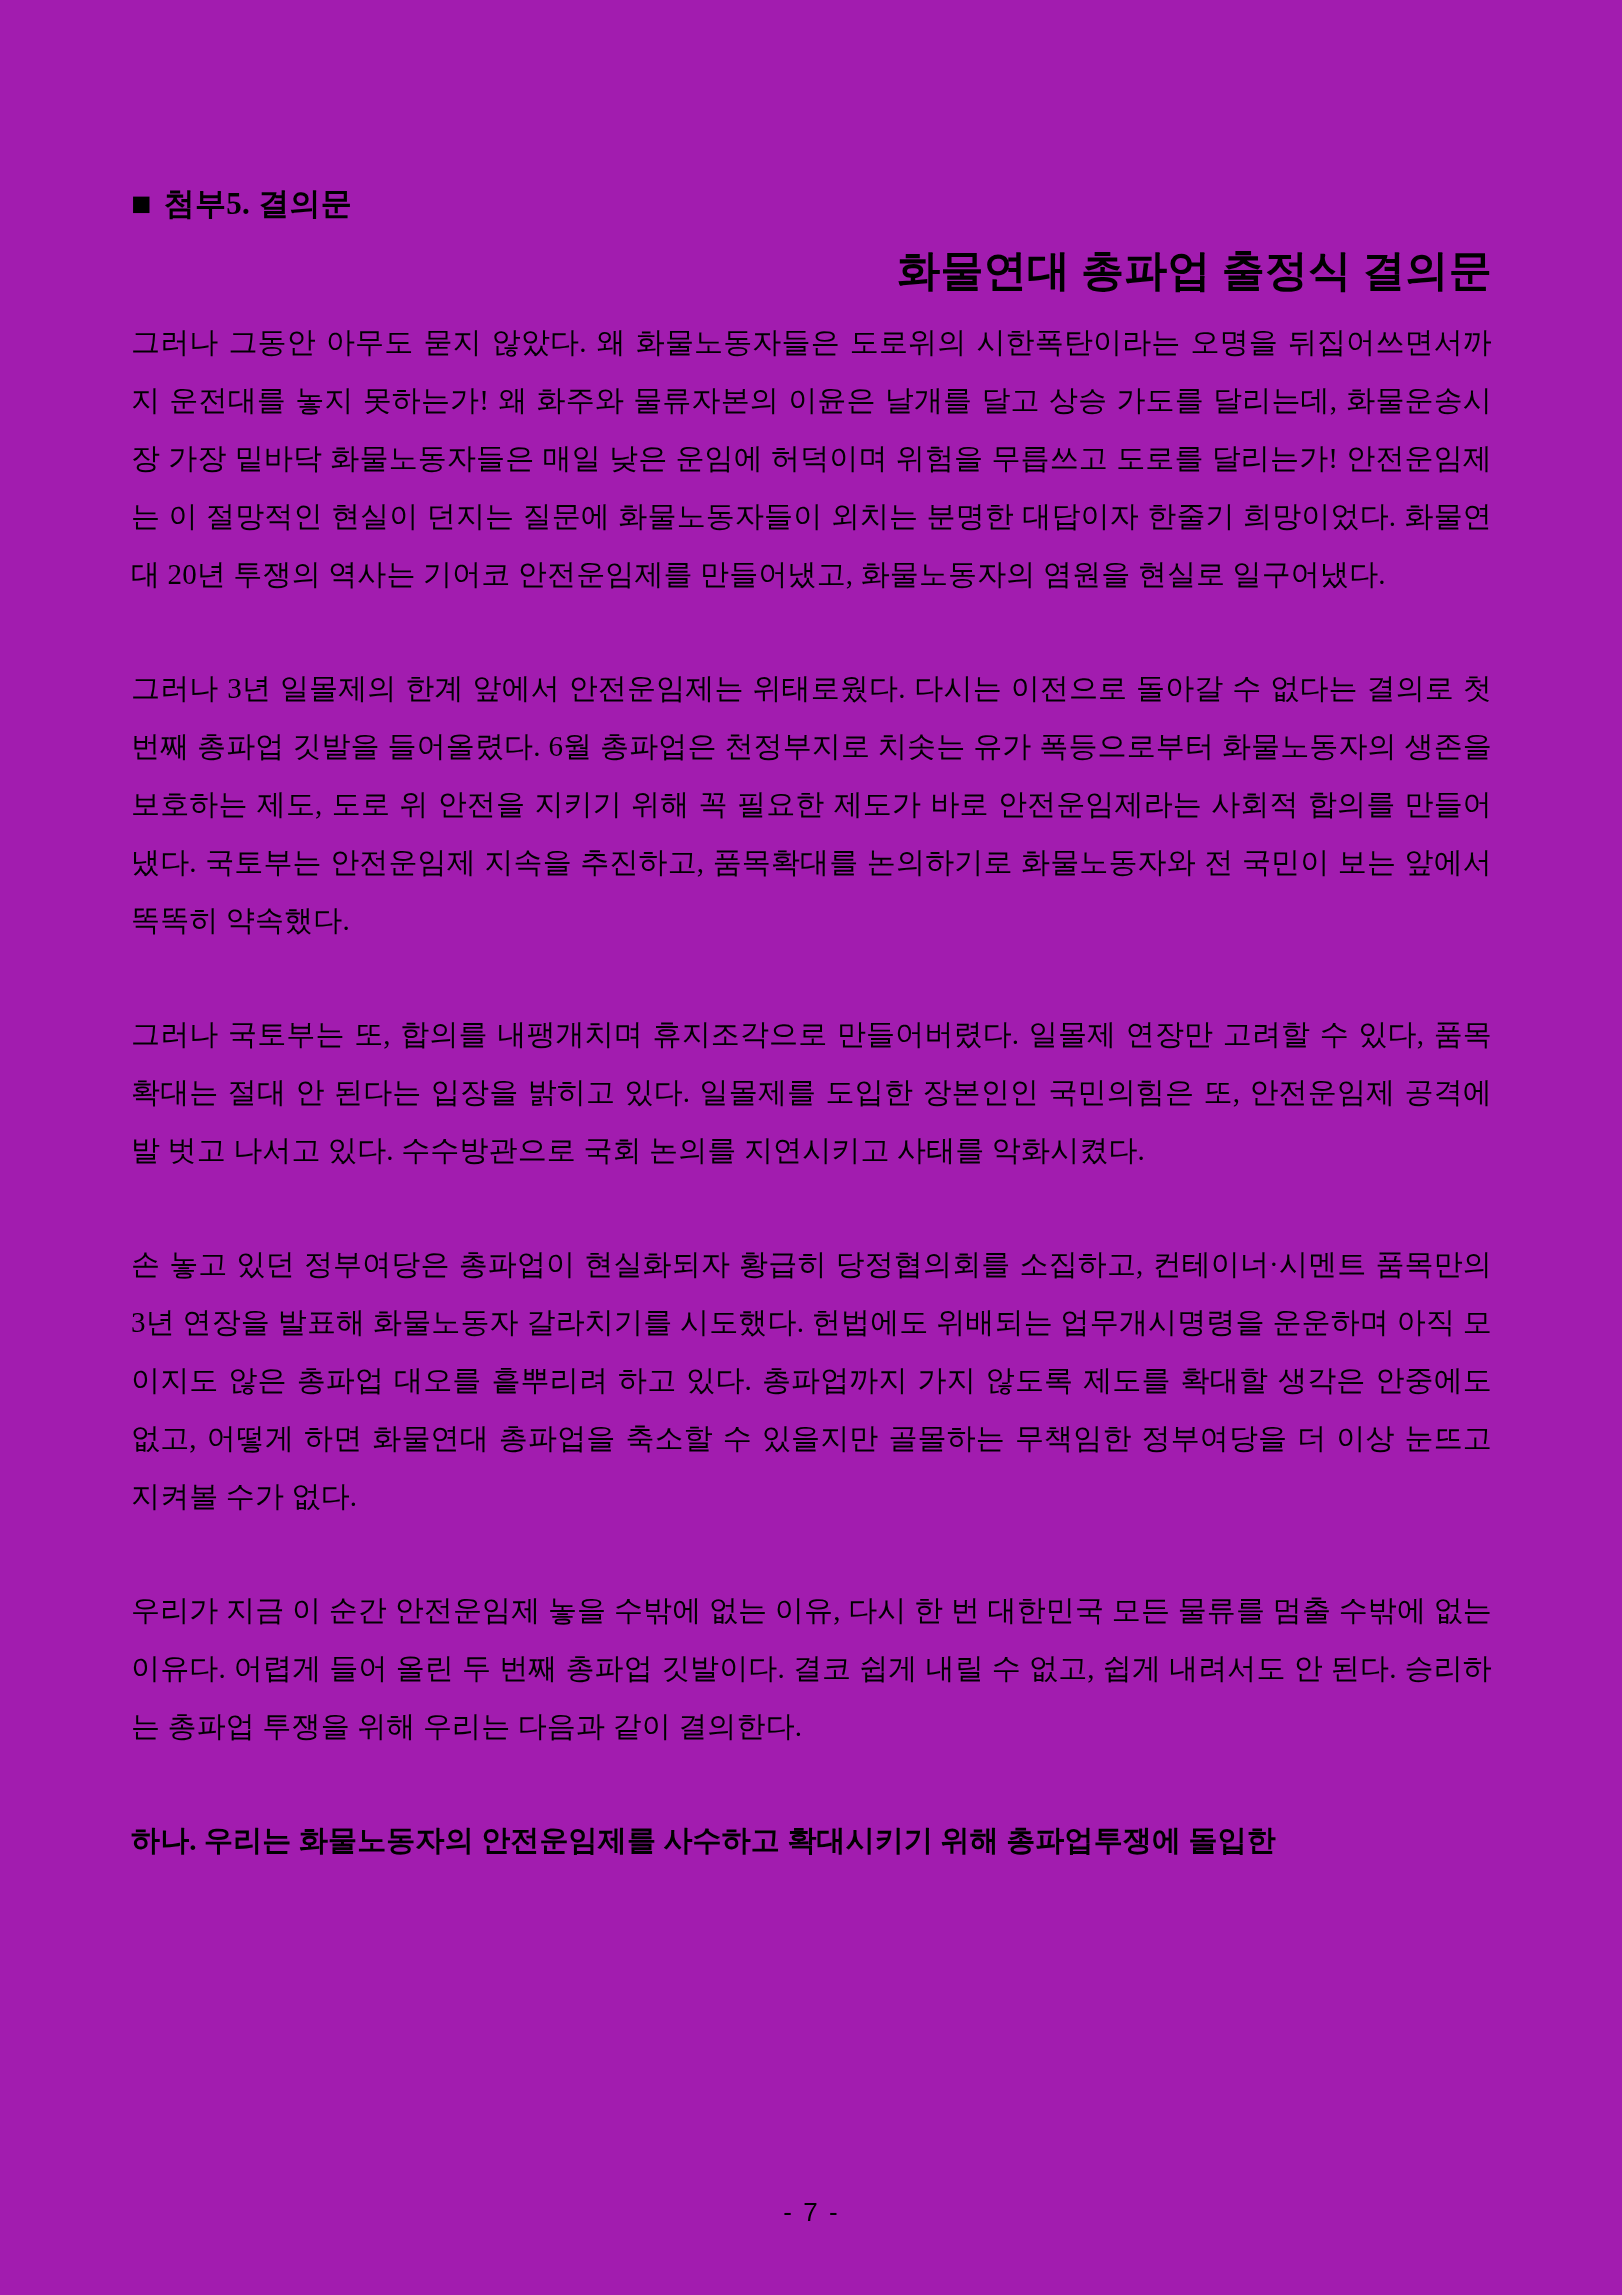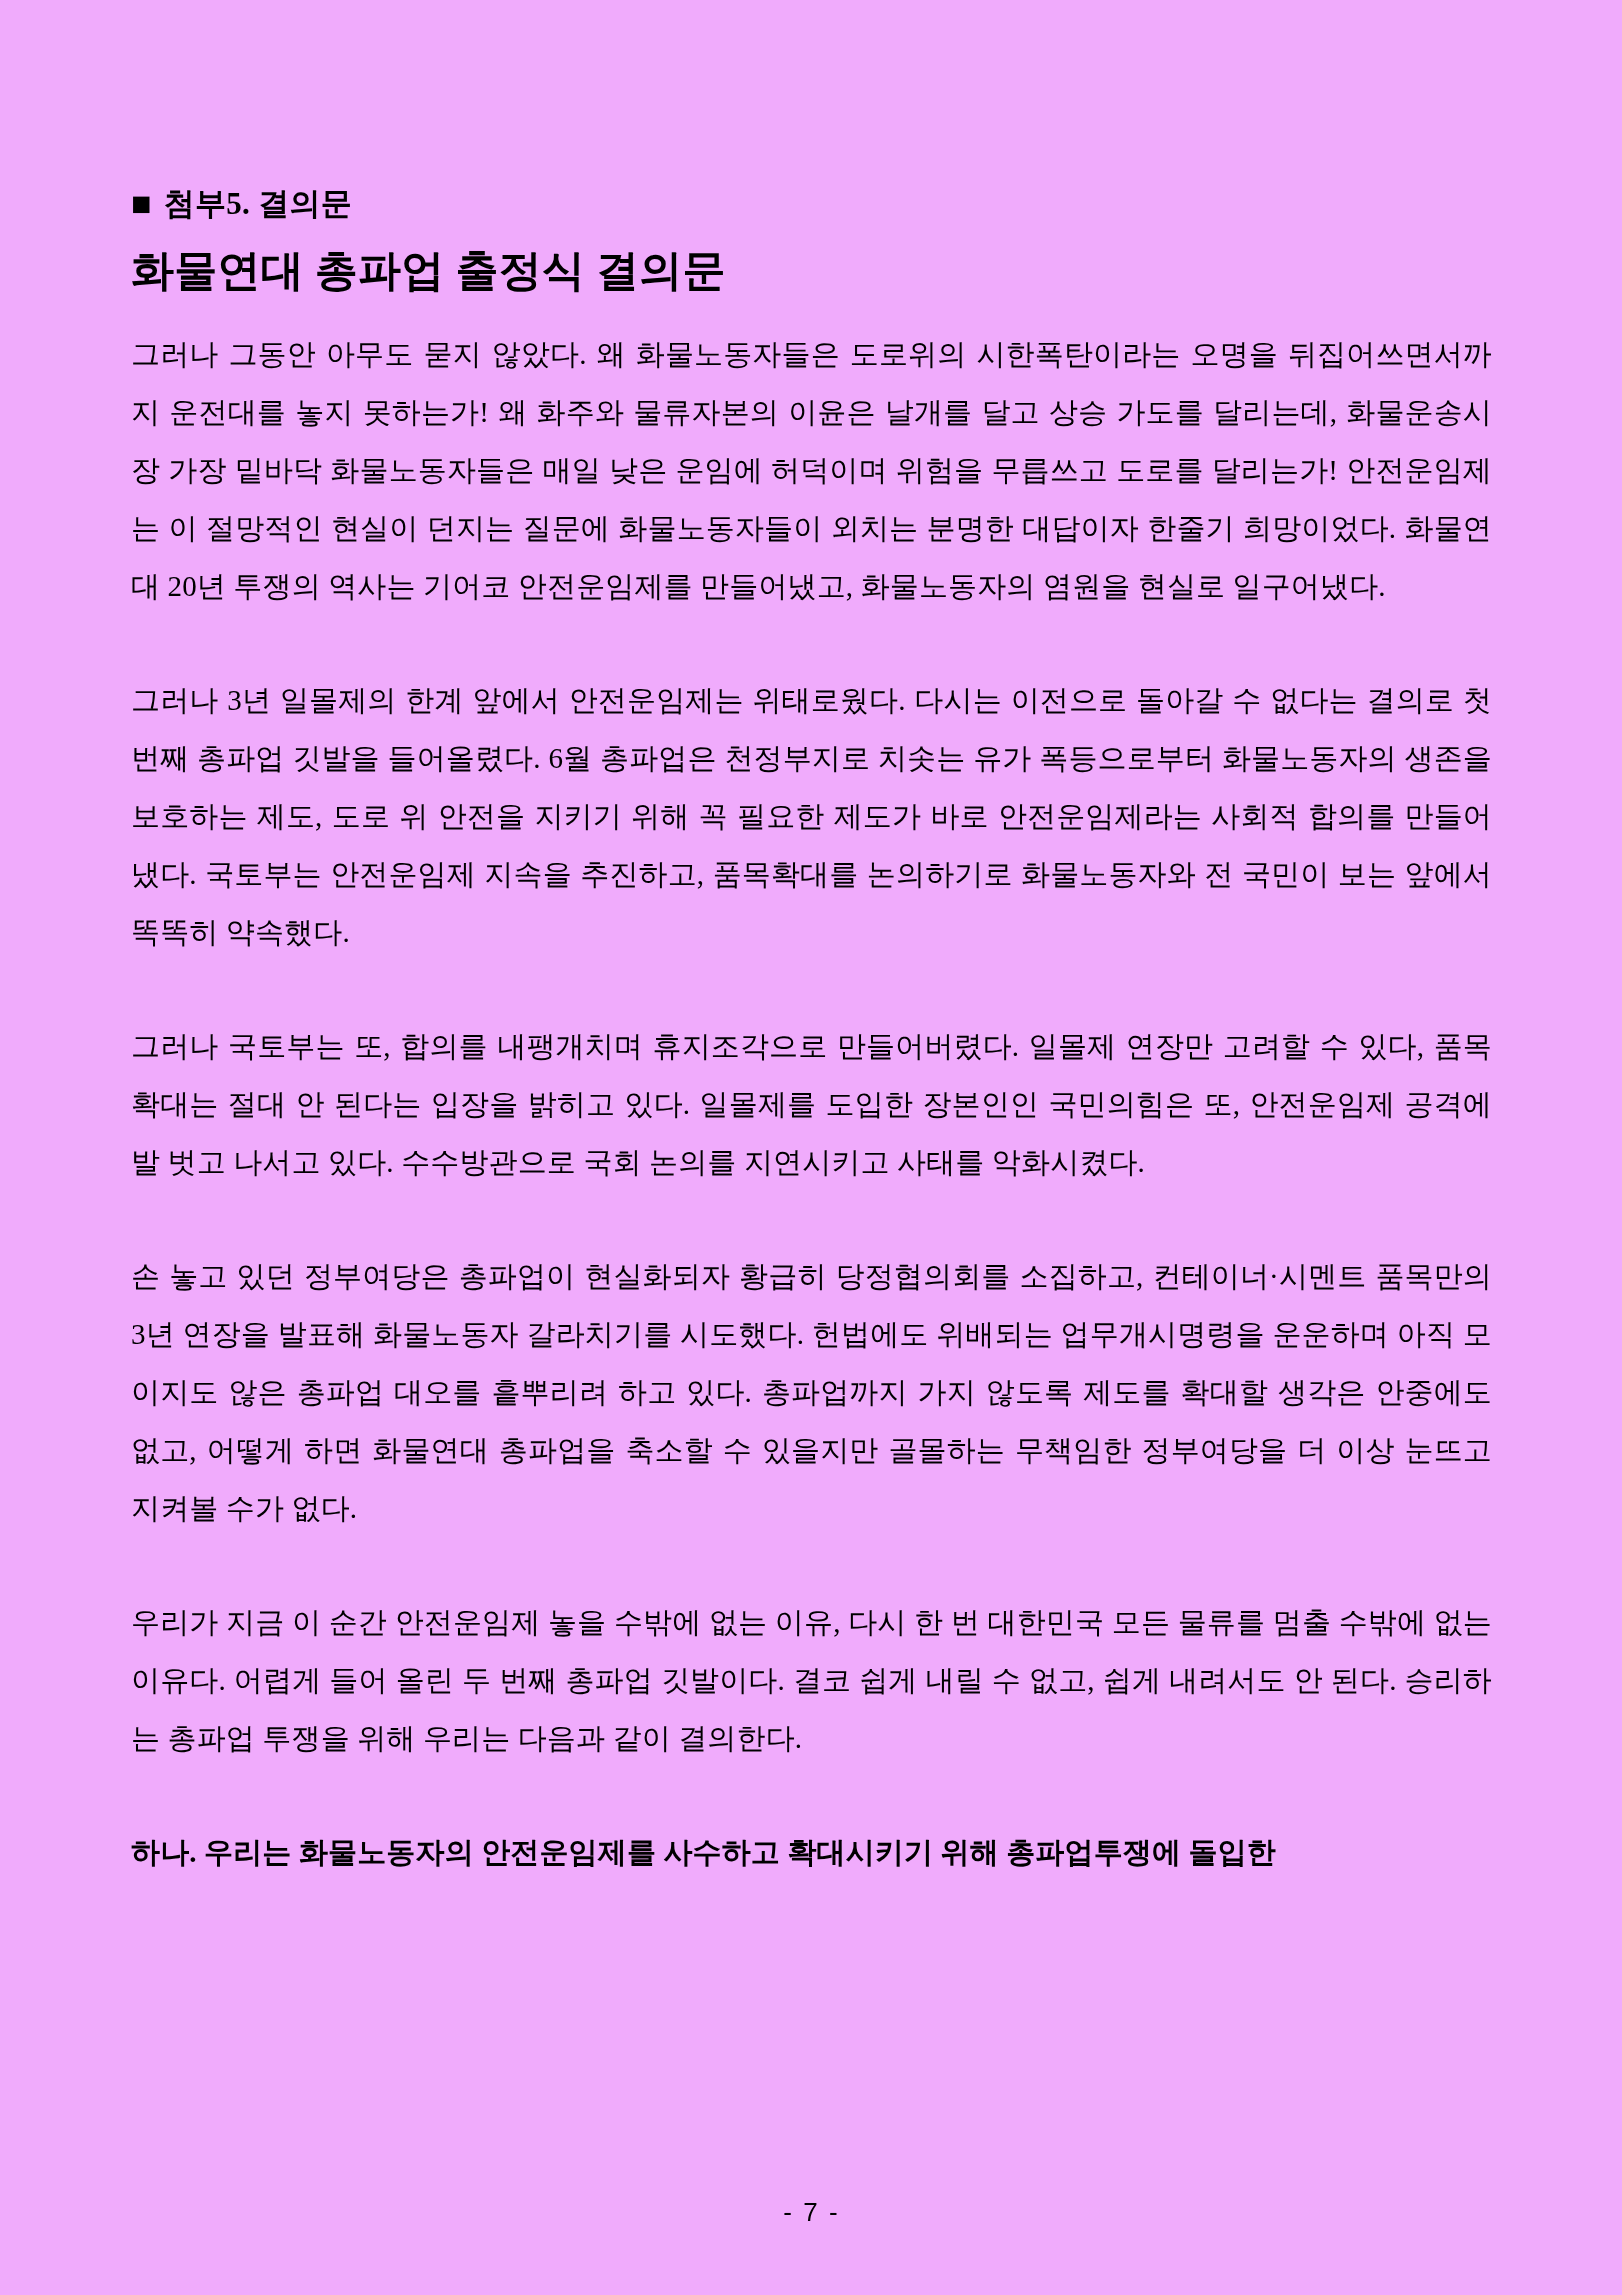--- a/index.html
+++ b/index.html
@@ -5,21 +5,21 @@
   html, body {
     margin: 0;
     padding: 0;
     background: #ffffff;
   }
   .page {
     position: relative;
     width: 1623px;
     height: 2295px;
     margin: 0 auto;
-    background: #f0abfc;
+    background: #a21caf;
     color: #000000;
     font-family: "Liberation Serif", "DejaVu Serif", serif;
     overflow: hidden;
     box-sizing: border-box;
     padding: 185px 131px 0 131px;
   }
   .doc-header {
     font-size: 31px;
     font-weight: bold;
     line-height: 38px;
@@ -28,22 +28,23 @@
   }
   .doc-header .bullet {
     font-size: 34px;
     margin-right: 11.8px;
     vertical-align: -1.3px;
   }
   .doc-title {
     font-size: 43px;
     font-weight: 900;
     line-height: 51px;
-    margin: 0 0 29px 0;
+    margin: 0 0 17px 0;
     letter-spacing: 0.005em;
+    text-align: right;
   }
   .body-text p {
     font-size: 29px;
     line-height: 58px;
     margin: 0 0 56px 0;
     text-align: justify;
     word-break: break-all;
     letter-spacing: 0.005em;
   }
   .body-text p.bold {

